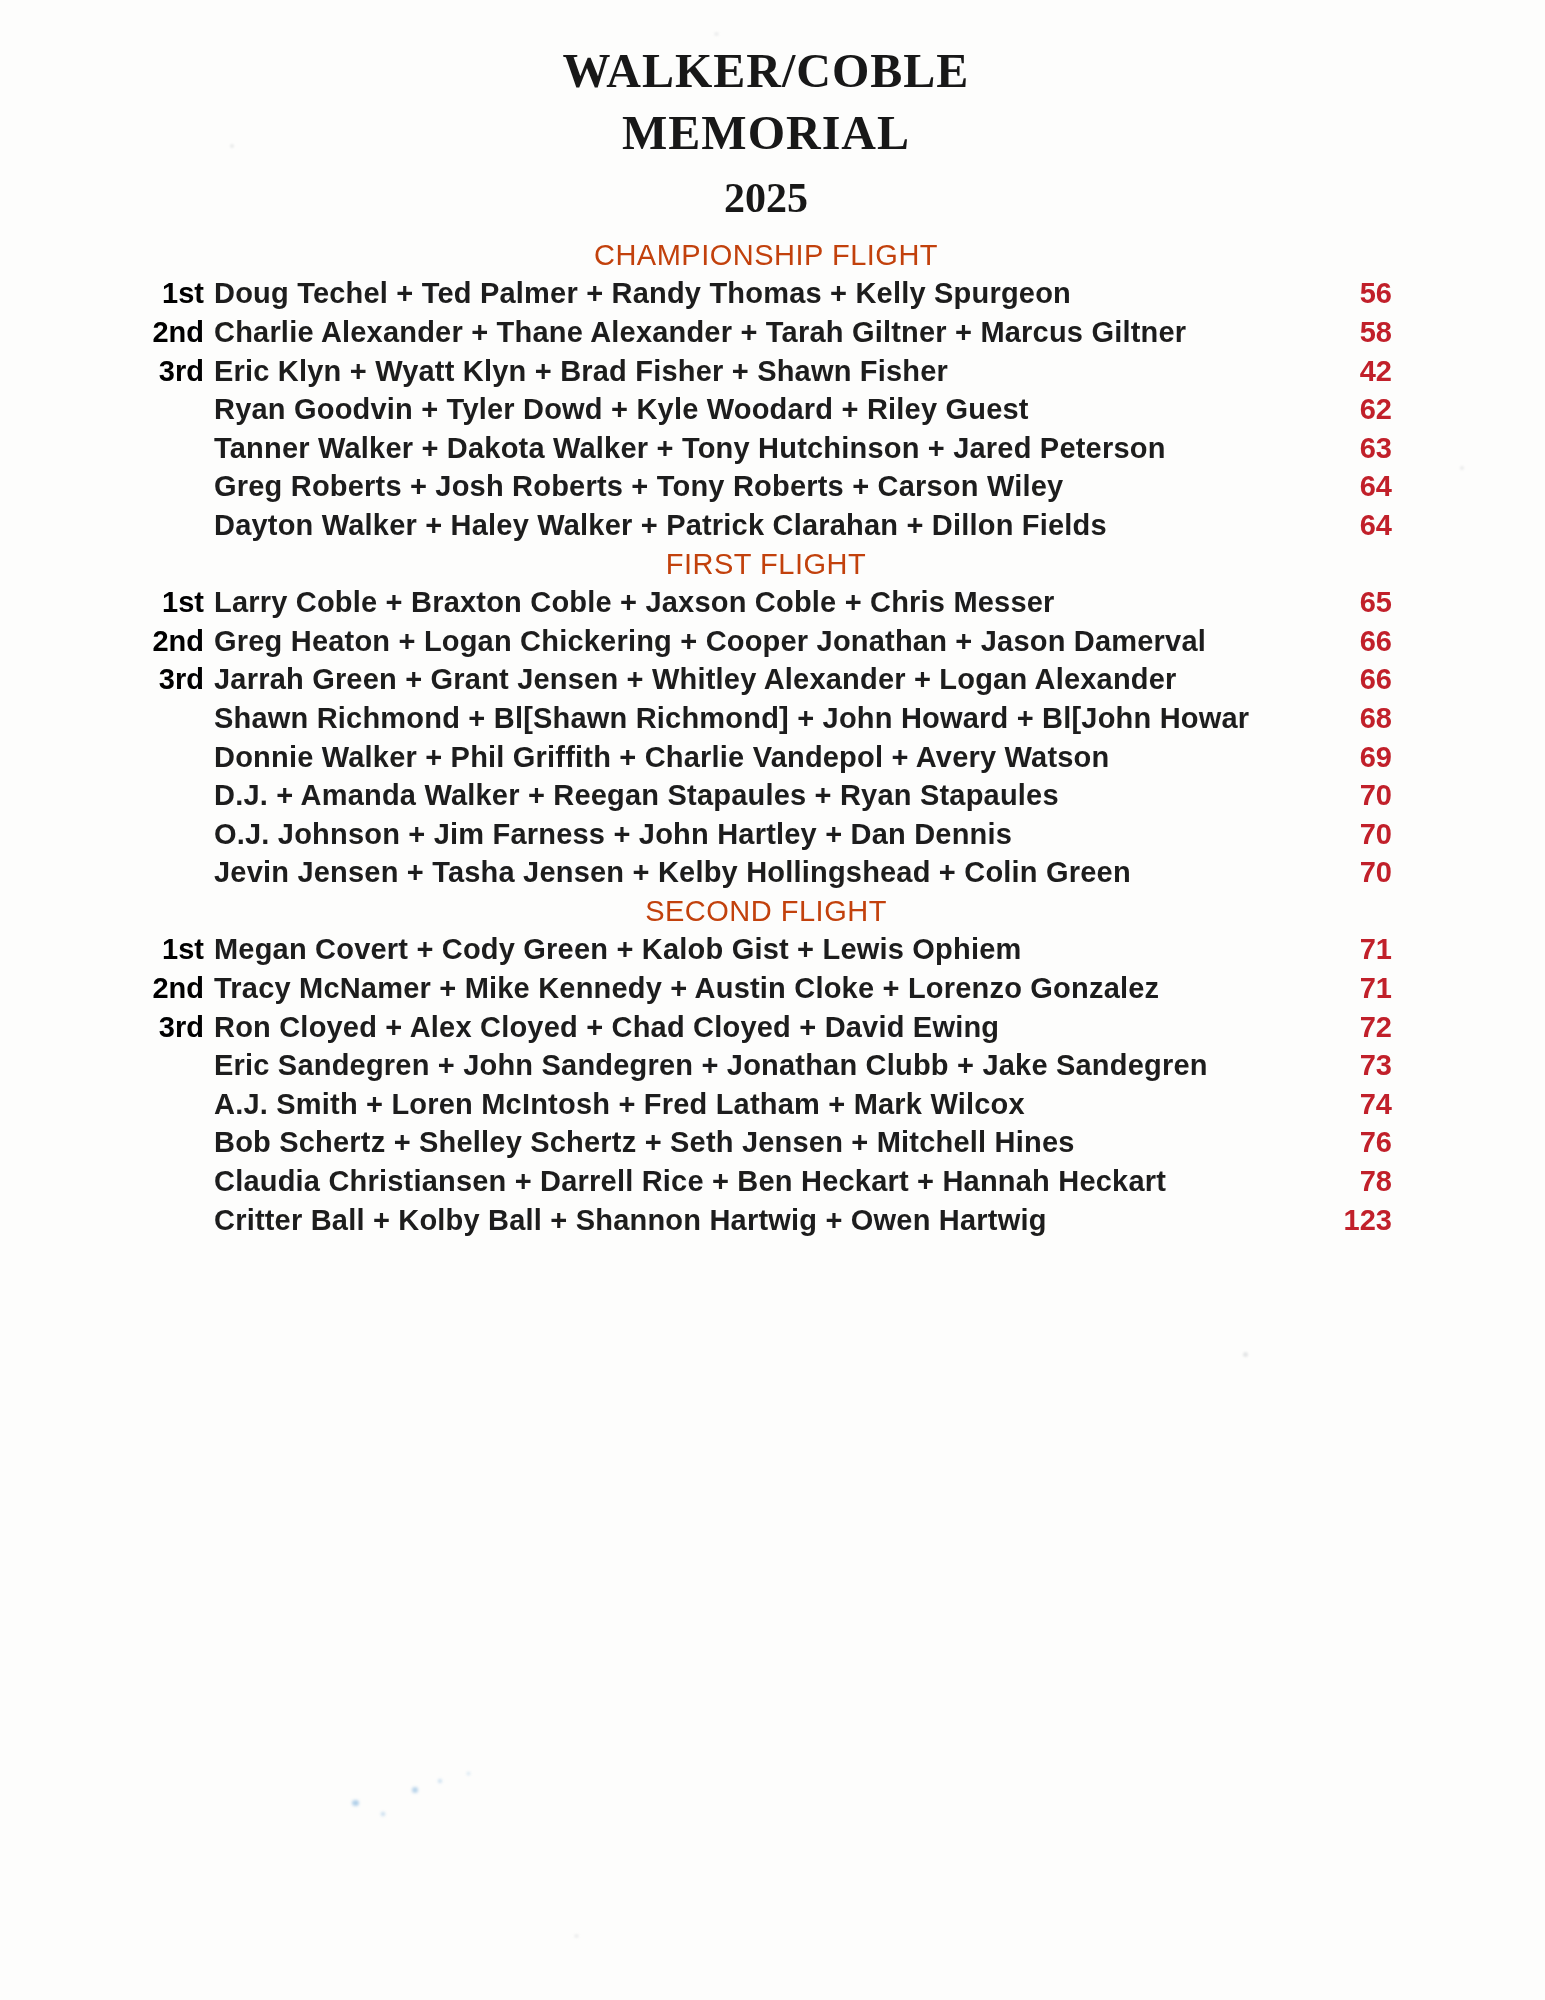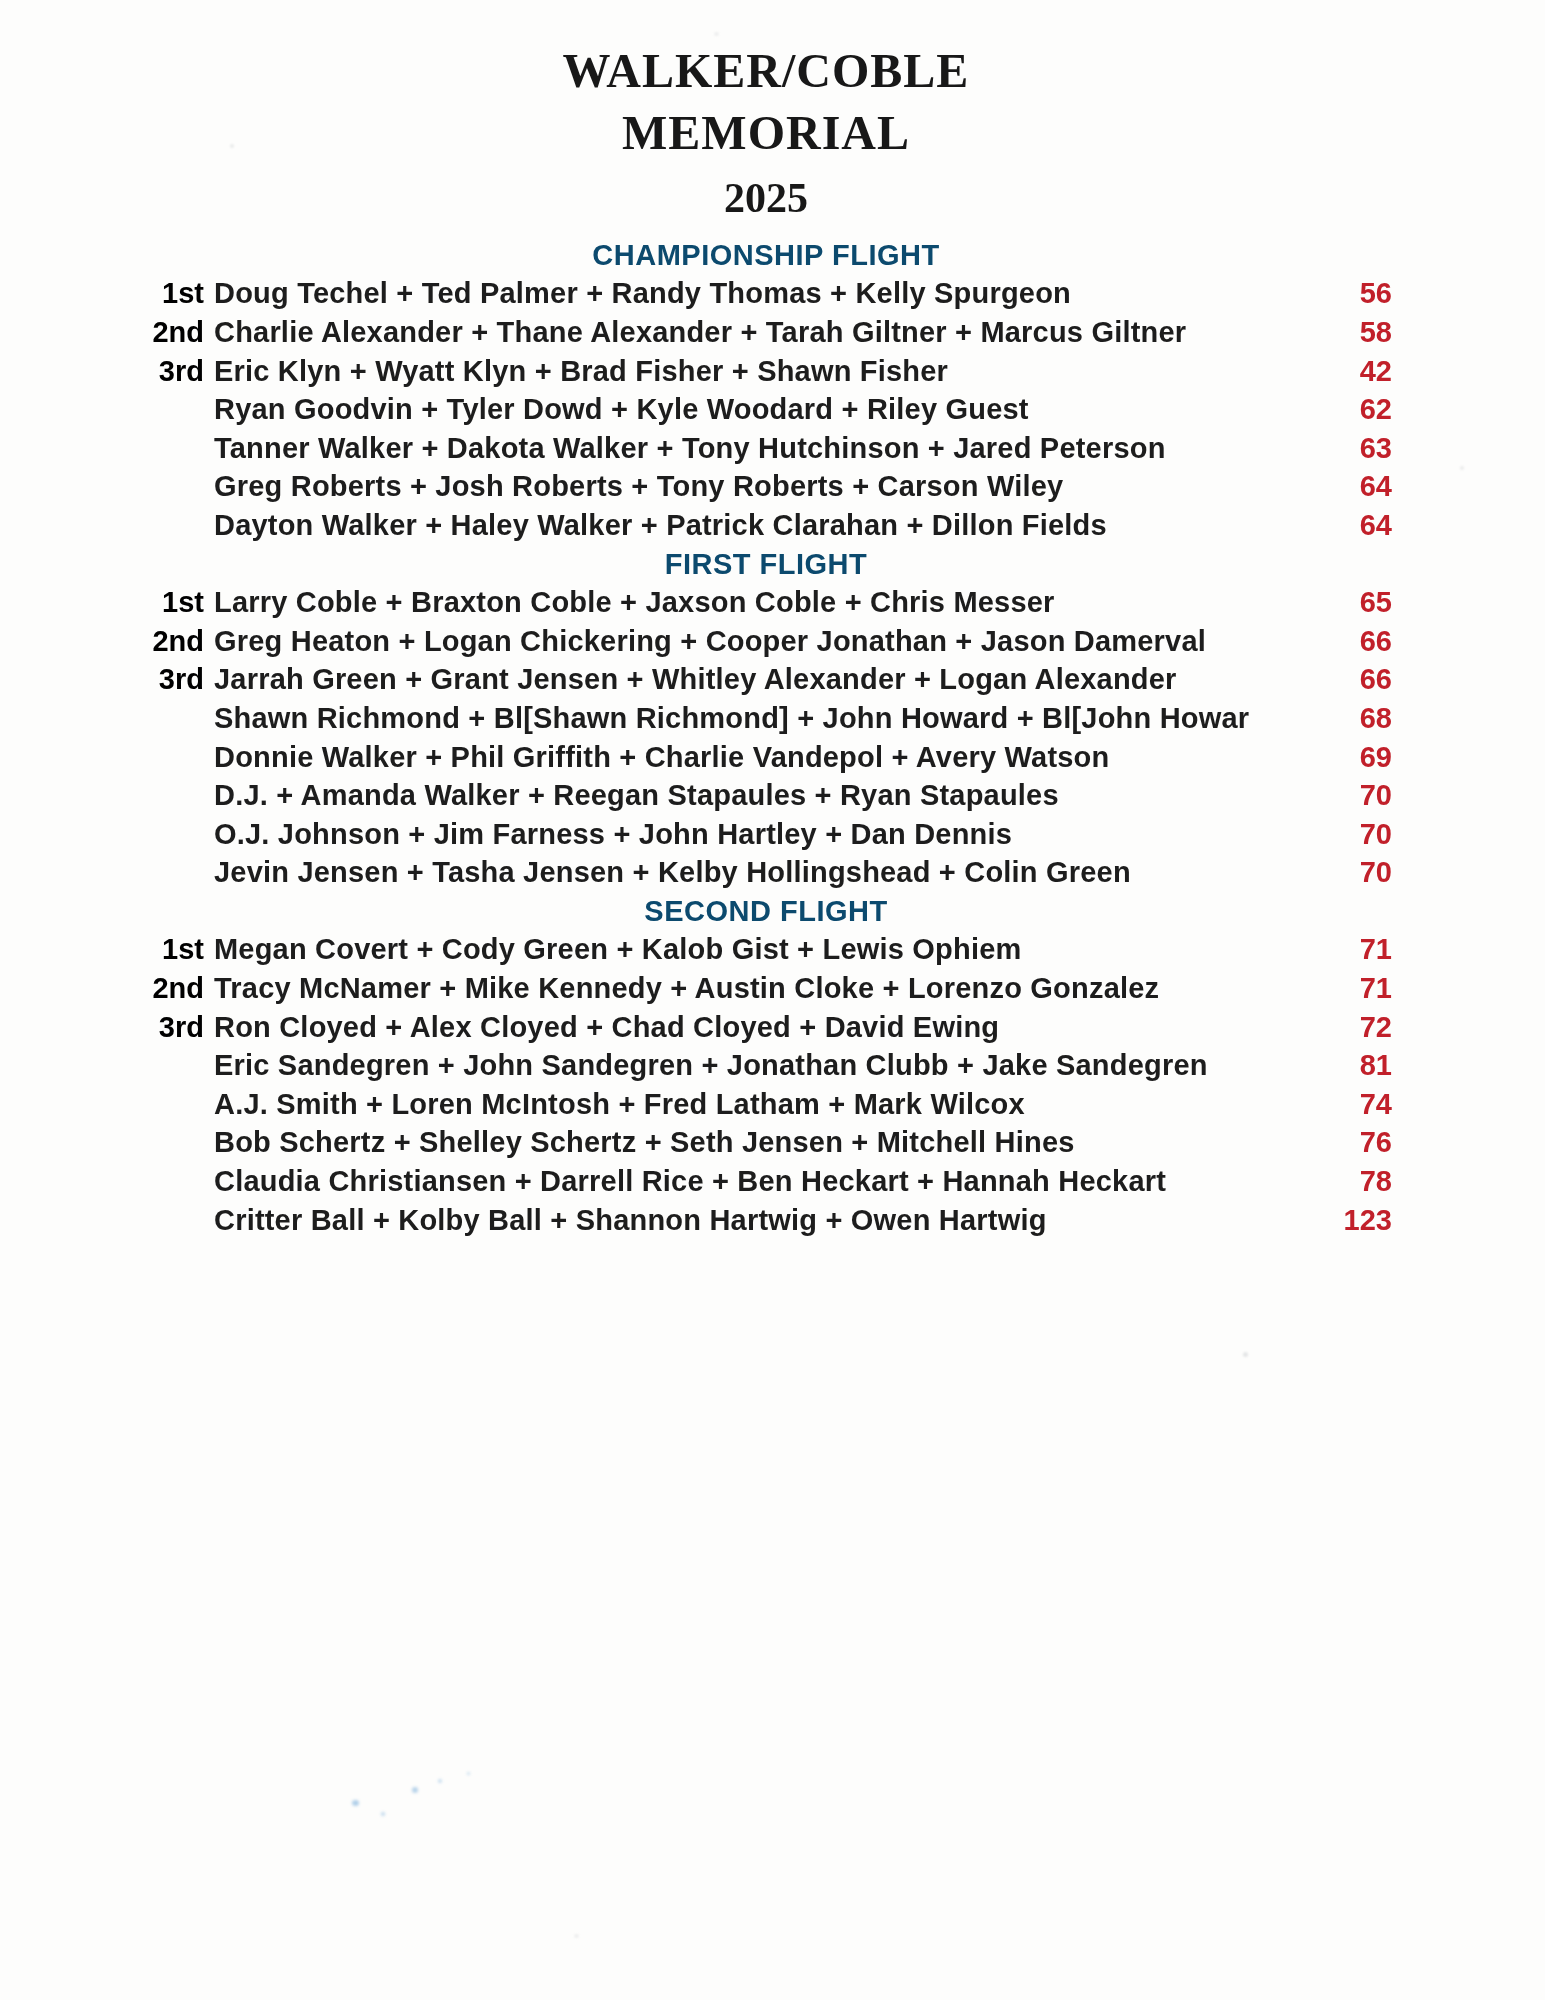--- a/index.html
+++ b/index.html
@@ -38,22 +38,22 @@
     margin-top: 8px;
   }
   .flights {
     margin-top: 12px;
   }
   .flight-header {
     height: 38.6px;
     line-height: 38.6px;
     text-align: center;
     font-size: 29px;
-    font-weight: bold;
-    color: #0c4a6e;
+    font-weight: normal;
+    color: #c2410c;
     letter-spacing: 0.5px;
   }
   .row {
     height: 38.6px;
     display: flex;
     align-items: center;
     font-size: 29px;
     font-weight: bold;
     color: #1d1d1d;
   }
@@ -214,21 +214,21 @@
 
   <div class="row">
     <span class="rank">3rd</span>
     <span class="team">Ron Cloyed + Alex Cloyed + Chad Cloyed + David Ewing</span>
     <span class="score">72</span>
   </div>
 
   <div class="row">
     <span class="rank"></span>
     <span class="team">Eric Sandegren + John Sandegren + Jonathan Clubb + Jake Sandegren</span>
-    <span class="score">81</span>
+    <span class="score">73</span>
   </div>
 
   <div class="row">
     <span class="rank"></span>
     <span class="team">A.J. Smith + Loren McIntosh + Fred Latham + Mark Wilcox</span>
     <span class="score">74</span>
   </div>
 
   <div class="row">
     <span class="rank"></span>

